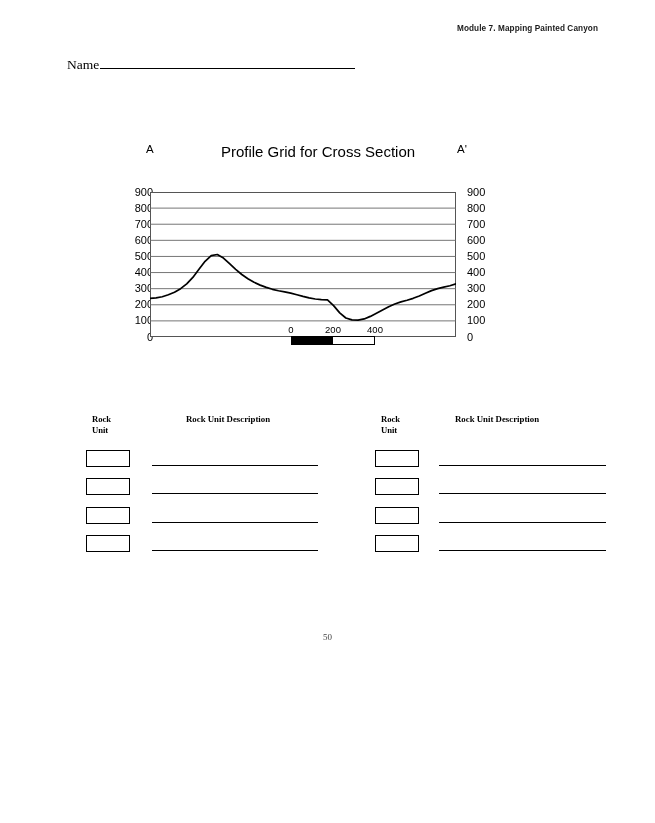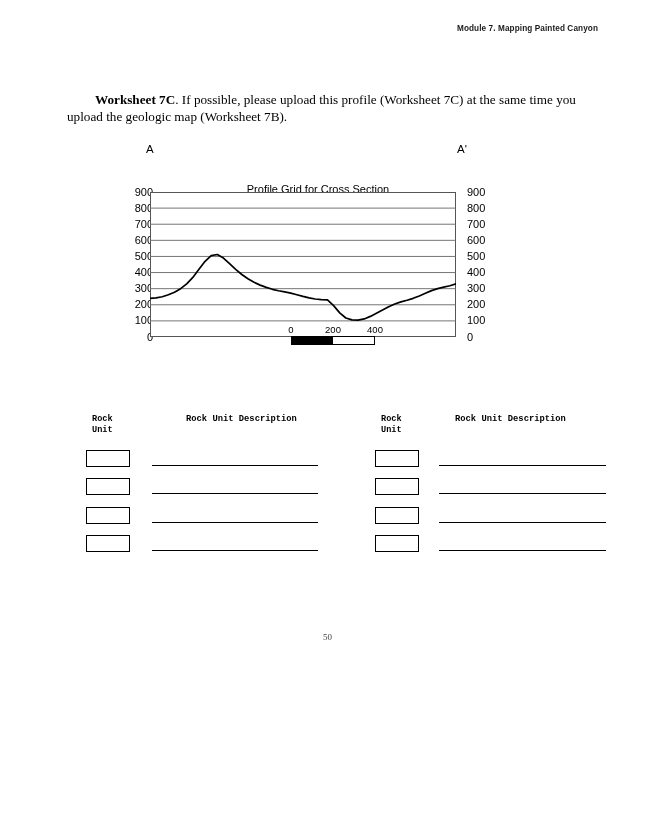--- a/index.html
+++ b/index.html
@@ -97,22 +97,21 @@
     position: absolute;
     left: 344px;
     top: 0;
   }
   .chart-title {
     position: absolute;
     left: 0;
     right: 0;
     top: 0;
     text-align: center;
-    font-size: 11px;
-    margin-top: 40px;
+    font-size: 15px;
   }
 
   .chart-area {
     position: relative;
     height: 160px;
     margin-top: 32px;
   }
   .axis-labels {
     position: absolute;
     top: 0;
@@ -176,21 +175,21 @@
     left: 86px;
     width: 520px;
     display: flex;
   }
   .legend-col { width: 289px; position: relative; }
   .legend-col.second { width: 231px; }
 
   .legend-head {
     position: relative;
     height: 30px;
-    font-family: Liberation Mono, monospace;
+    font-family: Liberation Serif, serif;
     font-size: 8.6px;
     font-weight: bold;
   }
   .head-unit {
     position: absolute;
     left: 6px;
     top: 0;
     line-height: 1.25;
   }
   .head-desc {
@@ -237,24 +236,25 @@
     height: 10px;
   }
 </style>
 </head>
 <body>
 
 <div class="page">
 
   <div class="module-header">Module 7. Mapping Painted Canyon</div>
 
-
-  <div class="para" id="intro-para">
-    <span class="indent"></span><b>Worksheet 7C</b><span>. If possible, please upload this profile (Worksheet 7C) at the same time you upload the geologic map (Worksheet 7B).</span>
+  <div class="name-row">
+    <span class="name-label">Name</span>
+    <span class="name-blank"></span>
   </div>
+
 
   <div class="chart-block">
     <div class="chart-toprow">
       <span class="endpoint-a">A</span>
       <span class="chart-title">Profile Grid for Cross Section</span>
       <span class="endpoint-aprime">A'</span>
     </div>
 
     <div class="chart-area">
       <div class="axis-labels left" id="y-axis-left">

